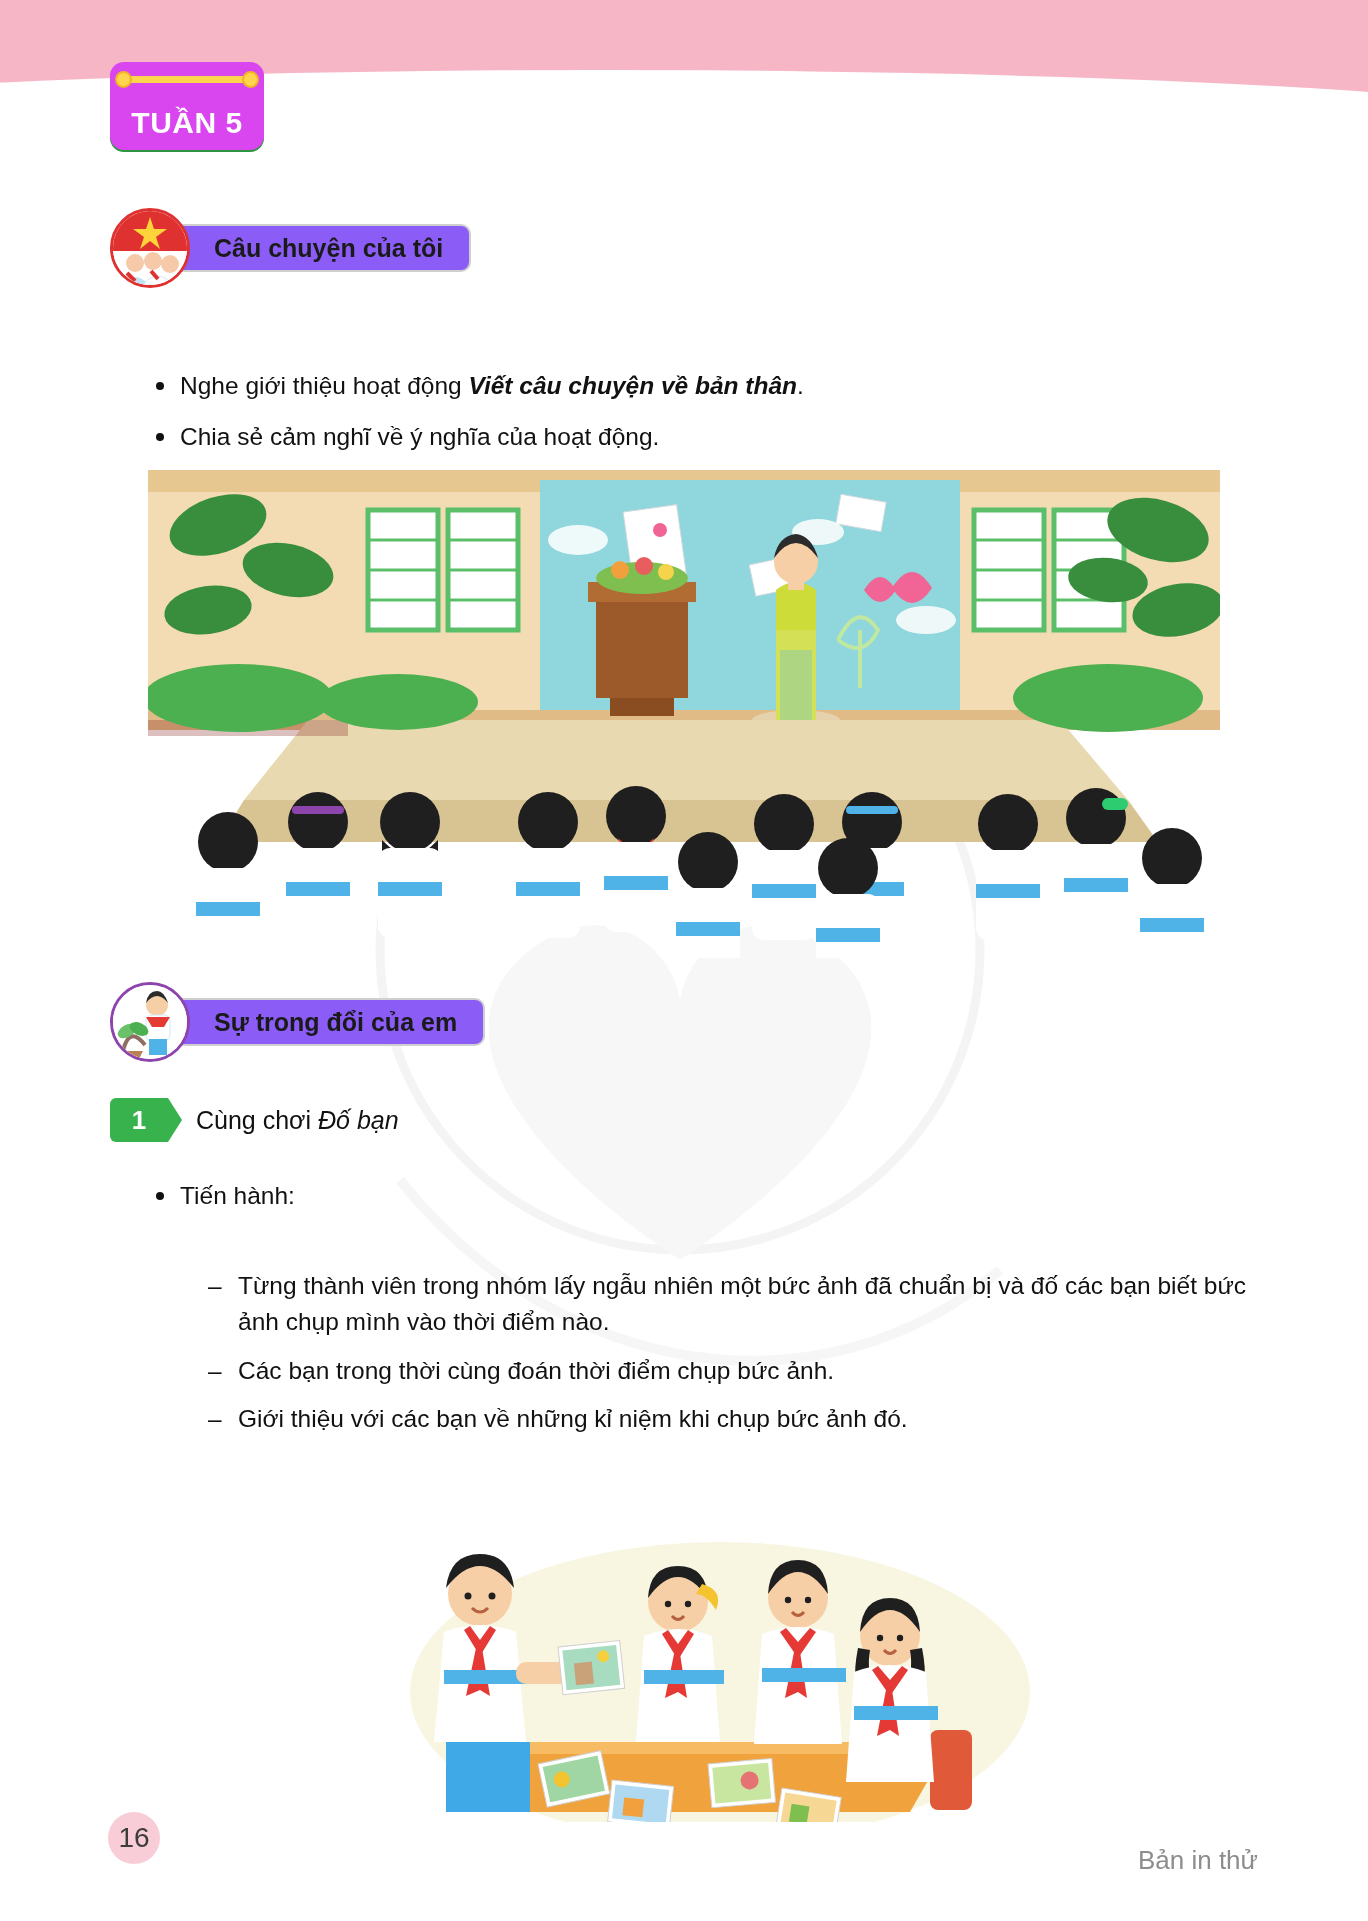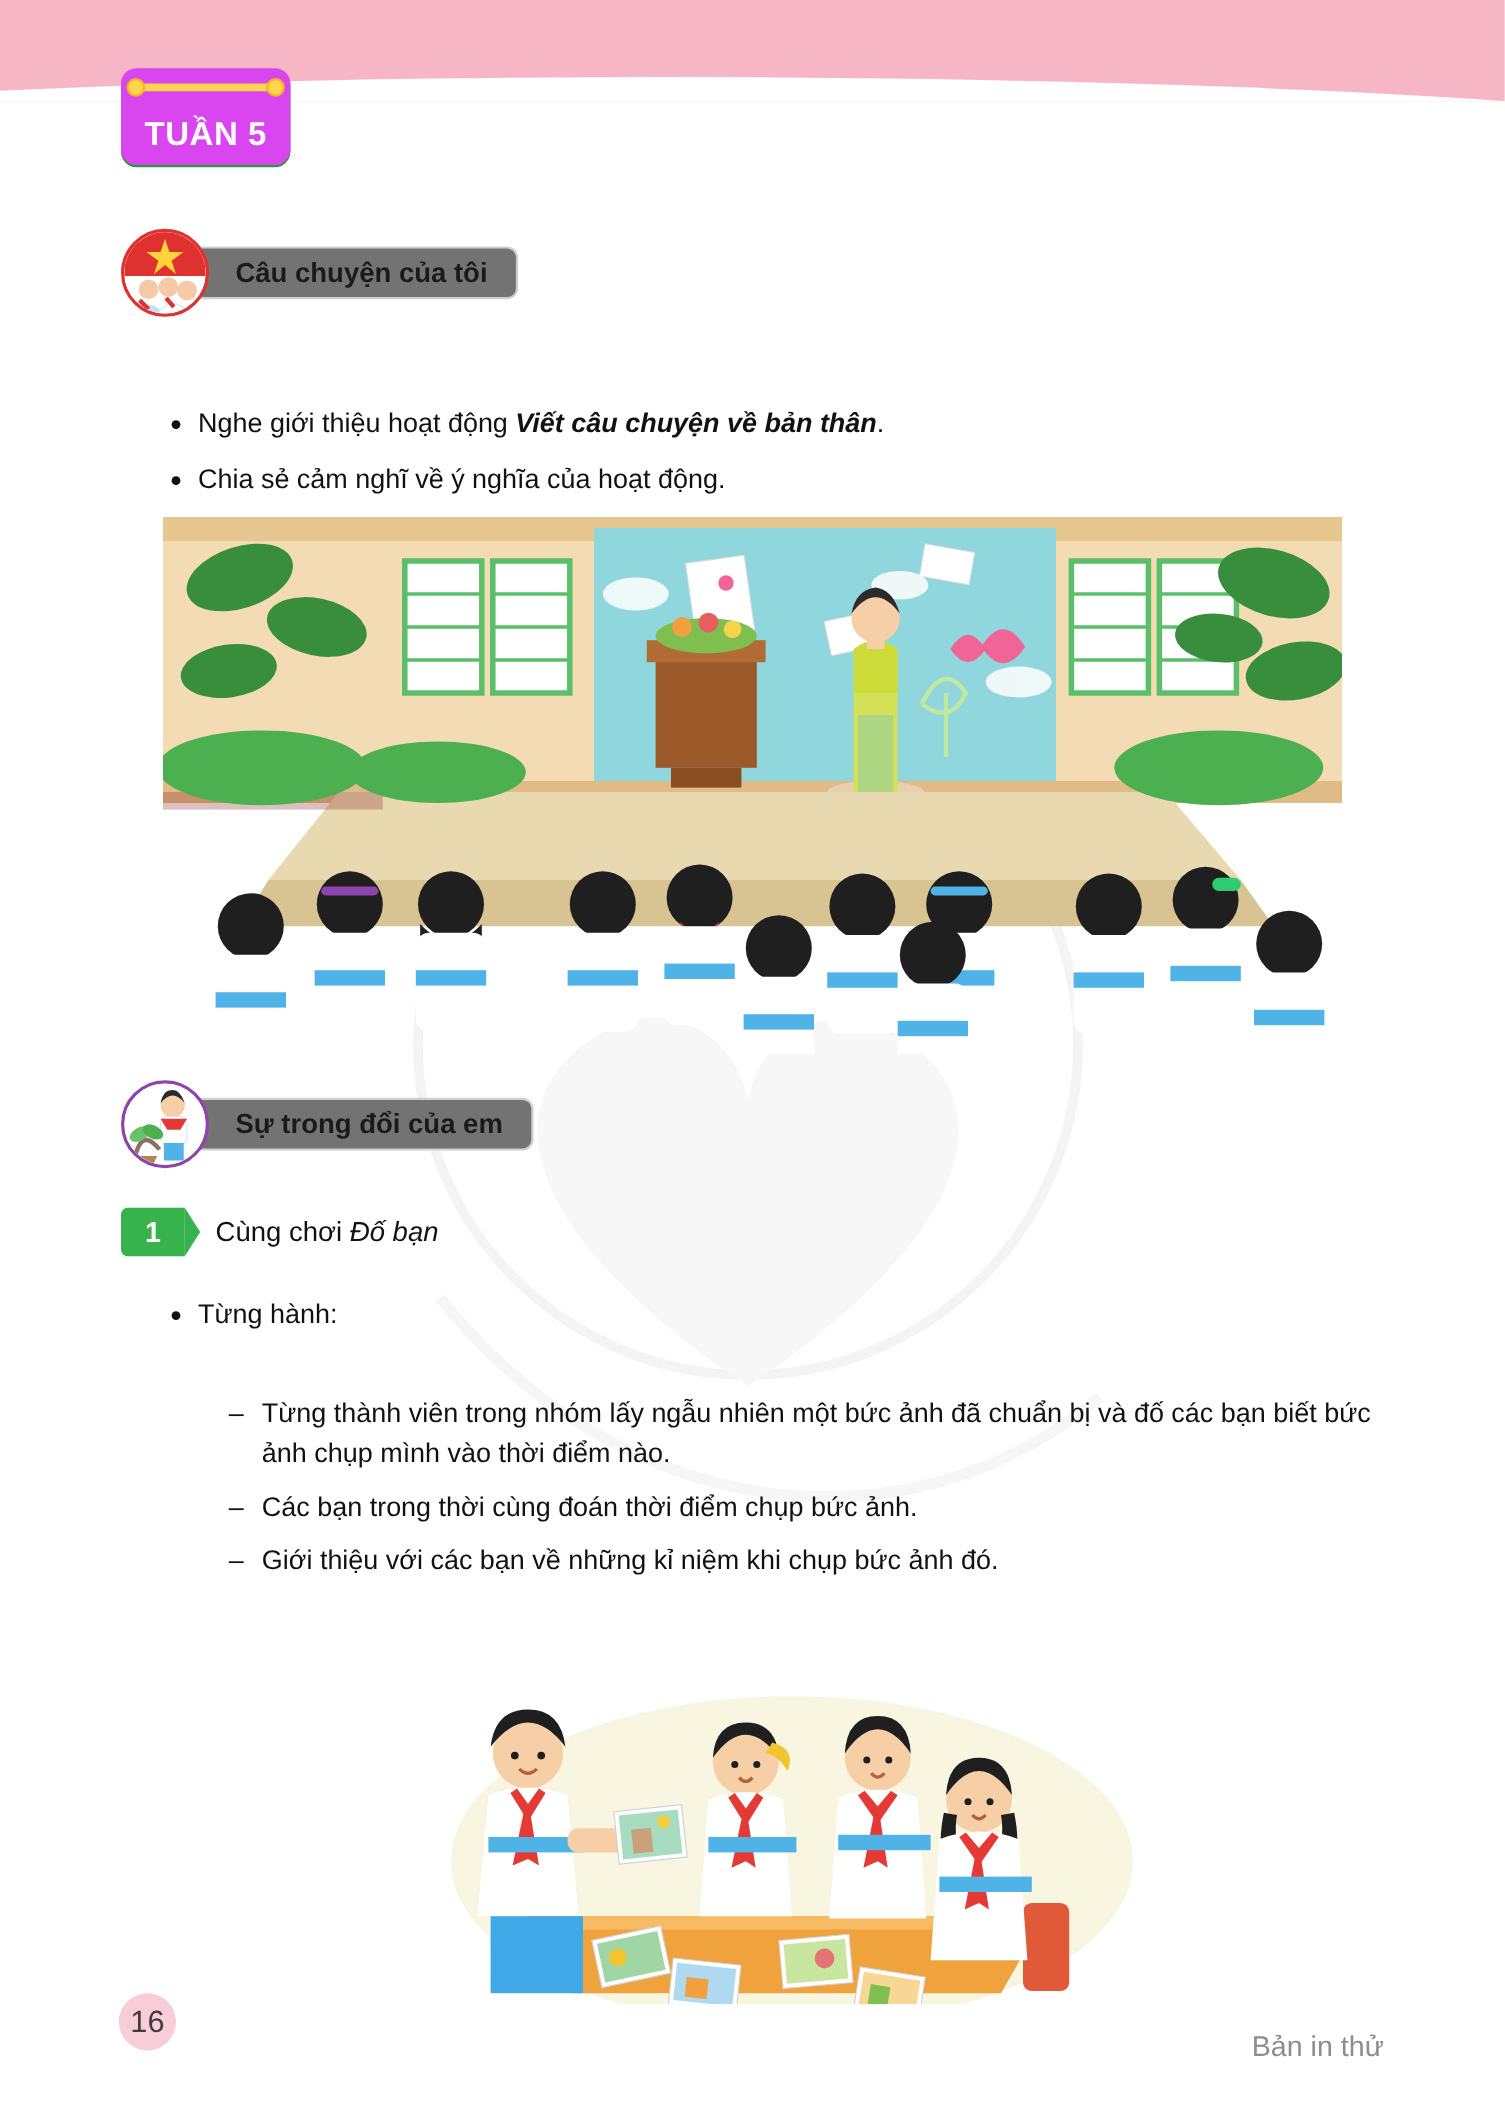--- a/index.html
+++ b/index.html
@@ -92,21 +92,21 @@
   
   .section-head {
     position: absolute;
     display: flex;
     align-items: center;
   }
   .section-head .pill {
     height: 48px;
     border: 2px solid #cfcfcf;
     border-radius: 10px;
-    background: #737373;
+    background: #8b5cf6;
     display: flex;
     align-items: center;
     padding: 0 26px 0 92px;
     margin-left: -70px;
     font-size: 25px;
     font-weight: bold;
     color: #1a1a1a;
     box-sizing: border-box;
   }
   .icon-badge {
@@ -463,21 +463,21 @@
 
 <div class="task" style="left:110px; top:1098px;">
   <div class="num">1</div>
   <div class="task-text">
     <span>Cùng chơi </span><span class="em-light">Đố bạn</span>
   </div>
 </div>
 
 <ul class="bullet-list" style="left:144px; top:1178px; width:1110px;">
   <li>
-    <span>Từng hành:</span>
+    <span>Tiến hành:</span>
   </li>
 </ul>
 
 <ul class="dash-list" style="position:absolute; left:208px; top:1268px; width:1040px;">
   <li>Từng thành viên trong nhóm lấy ngẫu nhiên một bức ảnh đã chuẩn bị và đố các bạn biết bức ảnh chụp mình vào thời điểm nào.</li>
   <li>Các bạn trong thời cùng đoán thời điểm chụp bức ảnh.</li>
   <li>Giới thiệu với các bạn về những kỉ niệm khi chụp bức ảnh đó.</li>
 </ul>
 
 <div class="illus" style="left:390px; top:1492px; width:640px; height:330px;">

